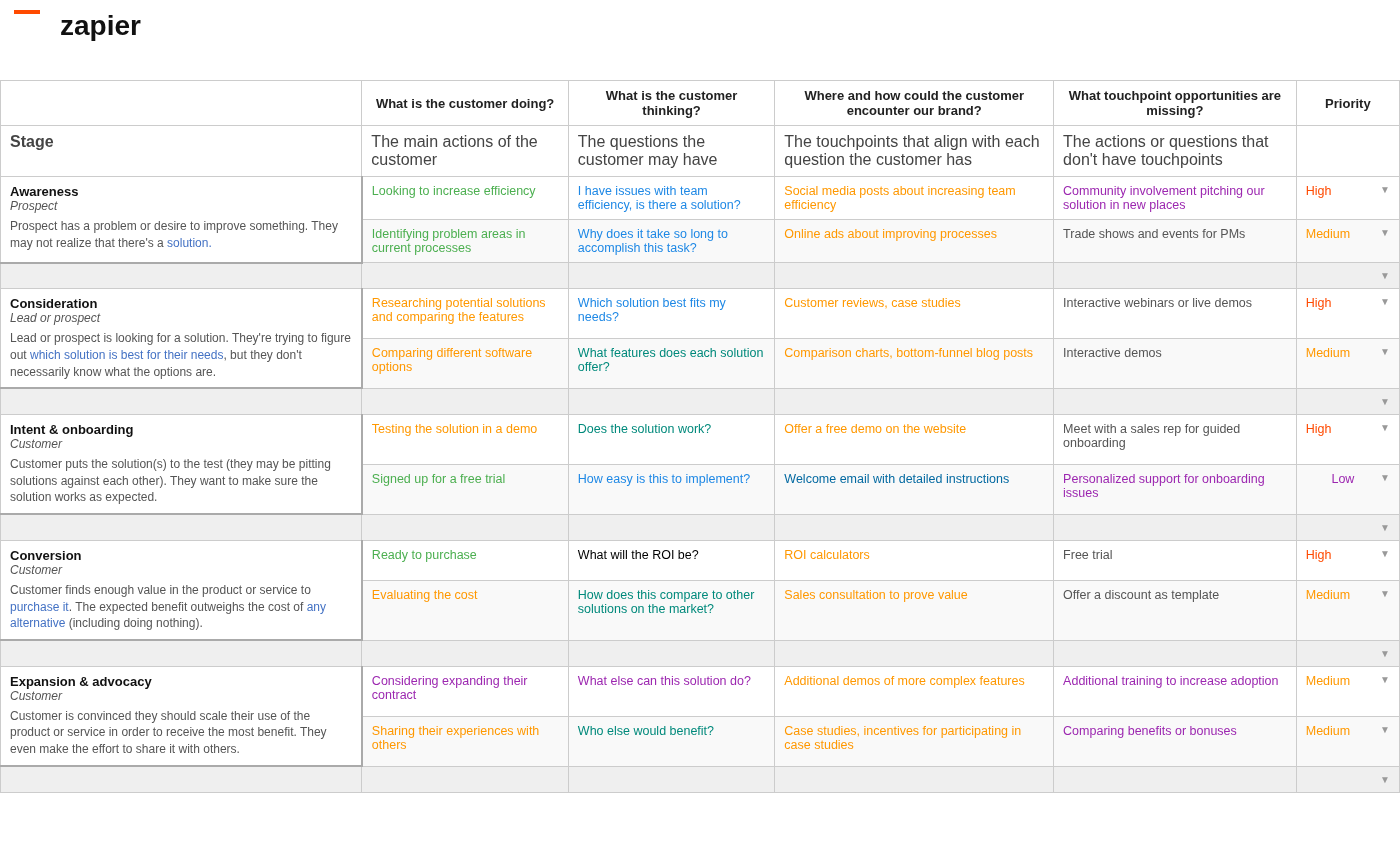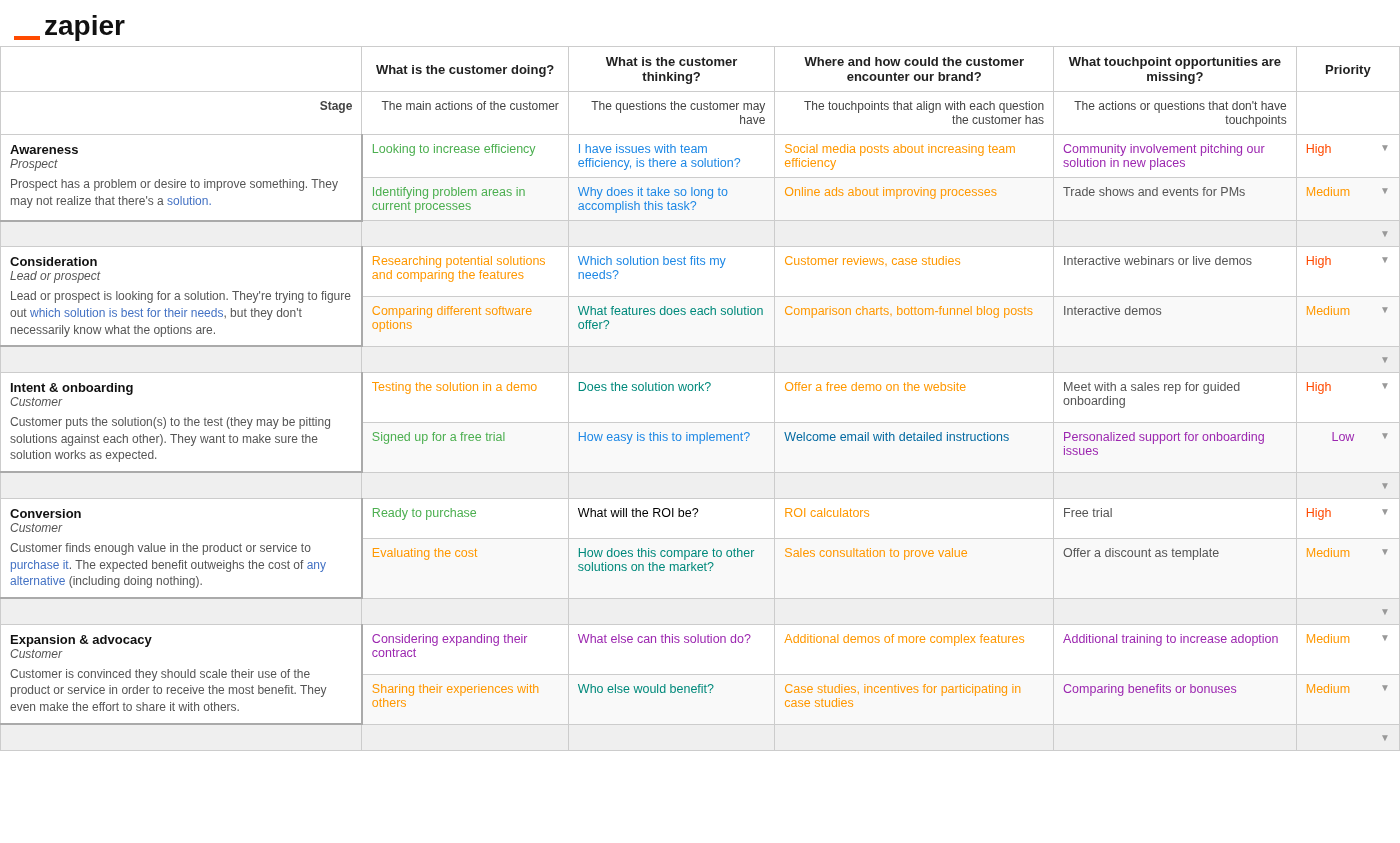--- a/index.html
+++ b/index.html
@@ -1,37 +1,37 @@
 <!DOCTYPE html>
 <html><head>
   <meta charset="utf-8">
   <style>
     * { box-sizing: border-box; margin: 0; padding: 0; }
     body { font-family: Arial, sans-serif; font-size: 13px; background: #fff; color: #222; }
 
     .page-wrapper { width: 1400px; min-height: 843px; overflow-x: auto; }
 
     .header { padding: 10px 14px 4px 14px; }
-    .logo { display: flex; align-items: flex-end; gap: 0; }
+    .logo { display: flex; align-items: flex-start; gap: 16px; }
     .logo-dash { width: 26px; height: 4px; background: #ff4a00; margin-right: 4px; margin-bottom: 2px; }
     .logo-text { font-size: 28px; font-weight: bold; color: #111; font-family: Arial, sans-serif; }
     .subtitle { font-size: 13px; color: #555; font-style: italic; padding: 2px 0 8px 0; }
 
-    table { width: 100%; border-collapse: collapse; table-layout: fixed; }
+    table { width: 100%; border-collapse: collapse; table-layout: fixed; margin-top: 34px; }
     col.col-stage { width: 350px; }
     col.col-doing { width: 200px; }
     col.col-thinking { width: 200px; }
     col.col-encounter { width: 270px; }
     col.col-missing { width: 235px; }
     col.col-priority { width: 100px; }
 
     th, td { border: 1px solid #ccc; padding: 7px 9px; vertical-align: top; }
 
     .header-row th { text-align: center; font-weight: bold; font-size: 13px; background: #fff; vertical-align: middle; }
-    .subheader-row td { text-align: right; font-size: 12px; color: #444; background: #fff; font-style: normal; }
+    .subheader-row td { text-align: left; font-size: 16px; color: #444; background: #fff; font-style: normal; }
     .stage-label { font-weight: bold; font-size: 13px; color: #111; }
     .stage-sublabel { font-style: italic; font-size: 12px; color: #555; }
     .stage-desc { font-size: 12px; color: #555; line-height: 1.4; padding-top: 5px; }
     .stage-desc .highlight { color: #4472c4; }
 
     .data-row td { background: #fff; font-size: 12.5px; }
     .data-row.alt td { background: #f9f9f9; }
     .spacer-row td { background: #efefef; height: 16px; border-color: #ccc; }
 
     .priority-cell { font-weight: 500; }

